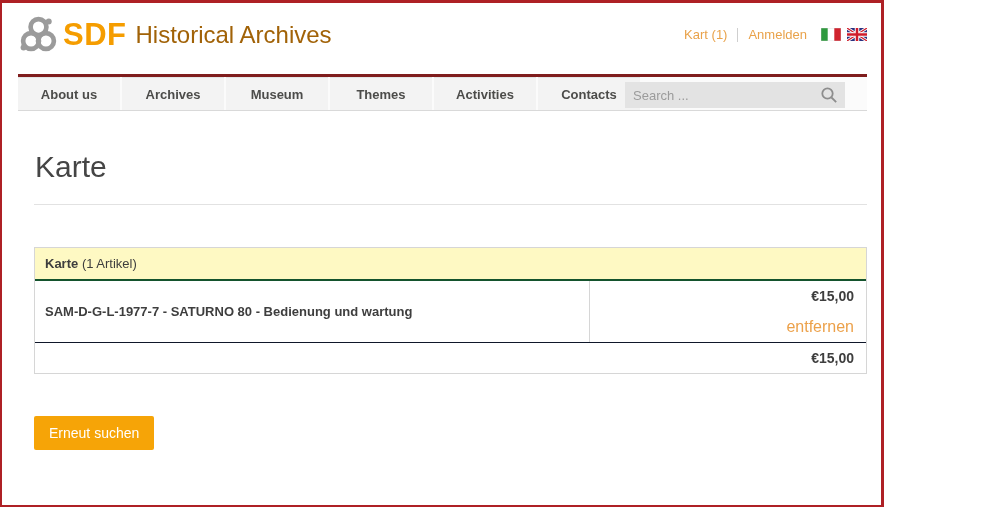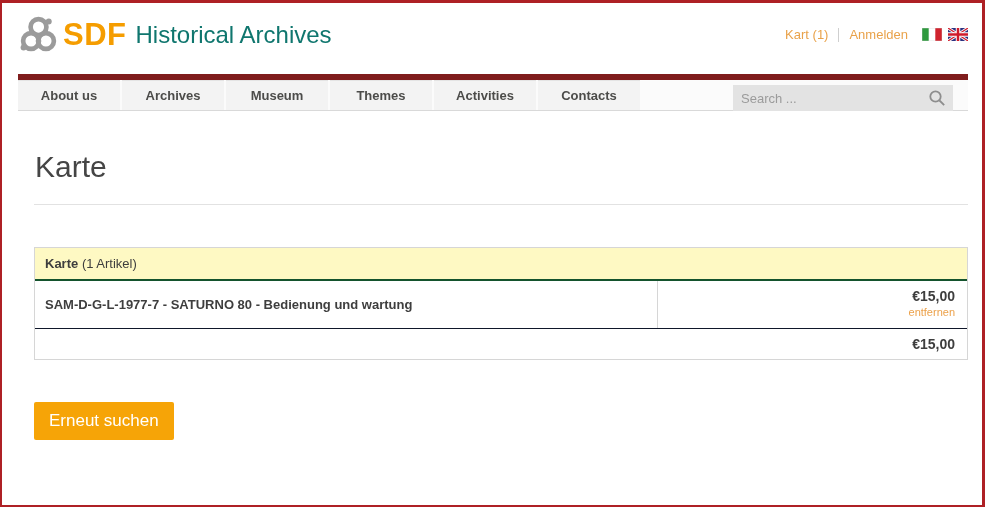--- a/index.html
+++ b/index.html
@@ -1,21 +1,21 @@
 <!DOCTYPE html>
 <html><head>
 <meta charset="utf-8">
 <style>
   * { box-sizing: border-box; margin: 0; padding: 0; }
   html, body { background: #fff; }
   body { font-family: "Liberation Sans", sans-serif; }
 
   .page {
     position: relative;
-    width: 985px;
+    width: 884px;
     height: 507px;
     background: #fff;
     border: 3px solid #ae2025;
     border-left-width: 2px;
     border-bottom-width: 2px;
     overflow: hidden;
   }
 
   
   .site-header {
@@ -29,56 +29,56 @@
   .logo-icon { width: 41px; height: 41px; margin-right: 4px; }
   .logo-sdf {
     font-size: 31px;
     font-weight: bold;
     color: #f59d00;
     letter-spacing: 0.5px;
   }
   .logo-sub {
     font-size: 24px;
     font-weight: 400;
-    color: #0f766e;
+    color: #a16207;
     margin-left: 9px;
   }
   .header-links { display: flex; align-items: center; font-size: 13px; text-align: center; }
   .header-link { color: #e9a24a; text-decoration: none; cursor: pointer; }
   .header-sep { width: 1px; height: 14px; background: #cfcfcf; margin: 0 10px; }
   .flags { display: flex; align-items: center; margin-left: 14px; }
   .flag { width: 20px; height: 13px; display: block; cursor: pointer; }
   .flag + .flag { margin-left: 6px; }
 
   
   .main-nav {
     position: relative;
     margin: 11px 14px 0 16px;
     height: 37px;
     background: #fbfbfb;
-    border-top: 6px solid #7f1d1d;
+    border-top: 3px solid #7f1d1d;
     border-bottom: 1px solid #d9d9d9;
     display: flex;
   }
   .nav-tab {
     width: 102px;
     margin-right: 2px;
     background: #f3f3f3;
     border-top: 1px solid #e4e4e4;
     display: flex;
     align-items: center;
     justify-content: center;
     font-size: 13px;
     font-weight: bold;
     color: #4c4c4a;
     cursor: pointer;
   }
   .search-box {
     position: absolute;
-    right: 15px;
+    right: 22px;
     top: 5px;
     width: 220px;
     height: 26px;
     background: #e3e3e3;
     display: flex;
     align-items: center;
   }
   .search-box input {
     flex: 1;
     border: none;
@@ -123,23 +123,23 @@
     border-right: 1px solid #d6d6d6;
   }
   .cart-cell-price {
     flex: 1;
     text-align: right;
     padding: 7px 12px 6px 12px;
   }
   .cart-price { font-weight: bold; font-size: 14px; }
   .remove-link {
     display: inline-block;
-    margin-top: 2px;
+    margin-top: 14px;
     color: #eca14a;
-    font-size: 11px;
+    font-size: 16px;
     text-decoration: none;
     cursor: pointer;
   }
   .cart-total-row {
     text-align: right;
     padding: 7px 12px;
     font-weight: bold;
     font-size: 14px;
   }
 
@@ -147,21 +147,21 @@
     margin-top: 42px;
     display: flex;
     justify-content: space-between;
   }
   .btn {
     background: #f6a407;
     color: #fff;
     border: none;
     border-radius: 2px;
     padding: 9px 15px;
-    font-size: 17px;
+    font-size: 14px;
     font-family: "Liberation Sans", sans-serif;
     cursor: pointer;
   }
 </style>
 </head>
 <body>
 
 <div class="page">
 
   <header class="site-header">

